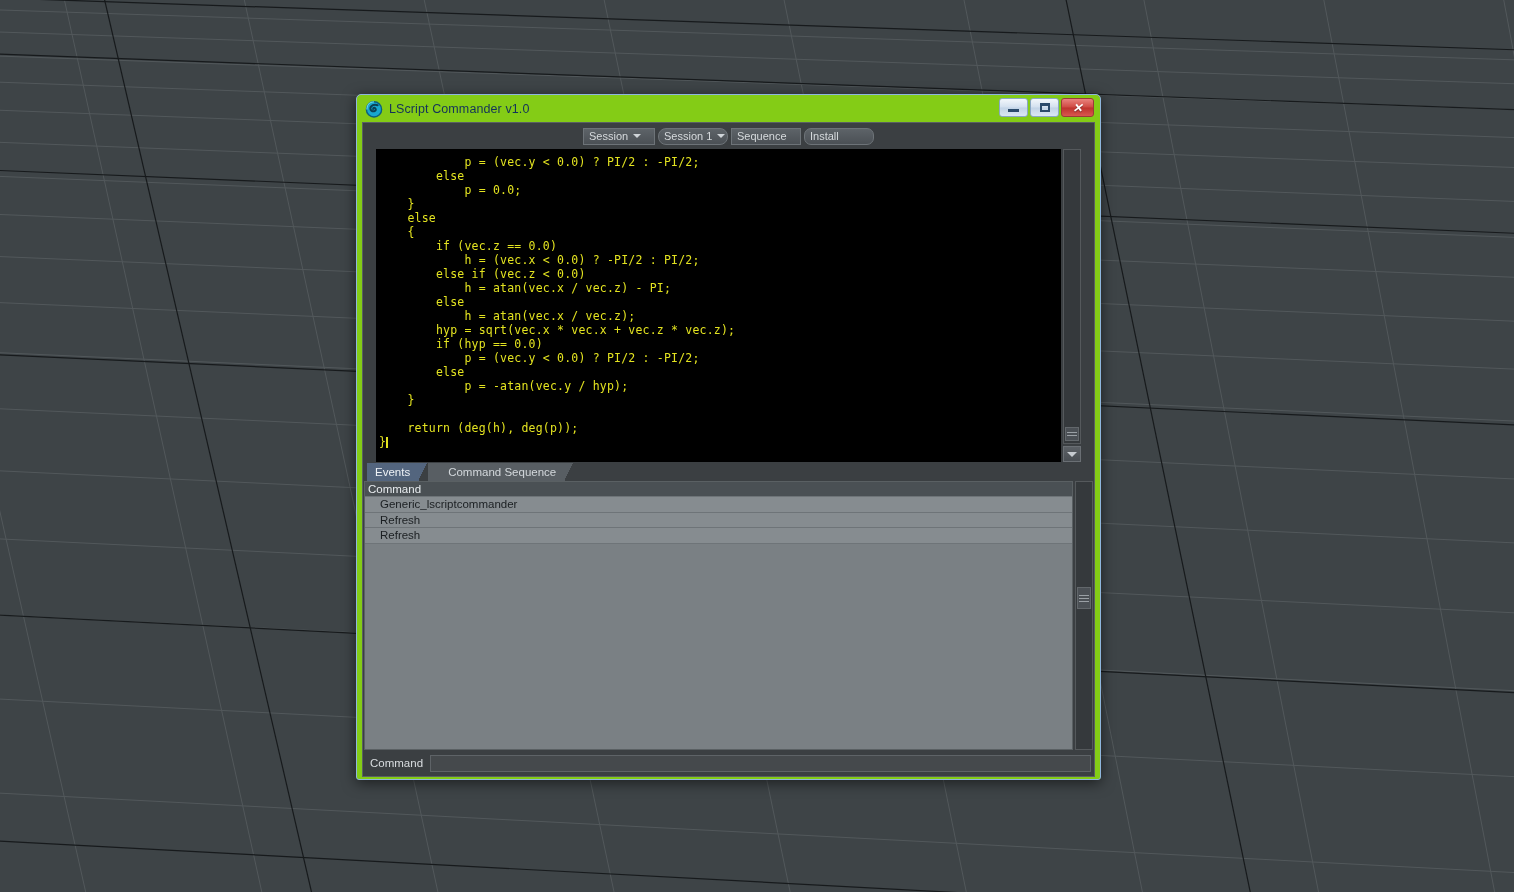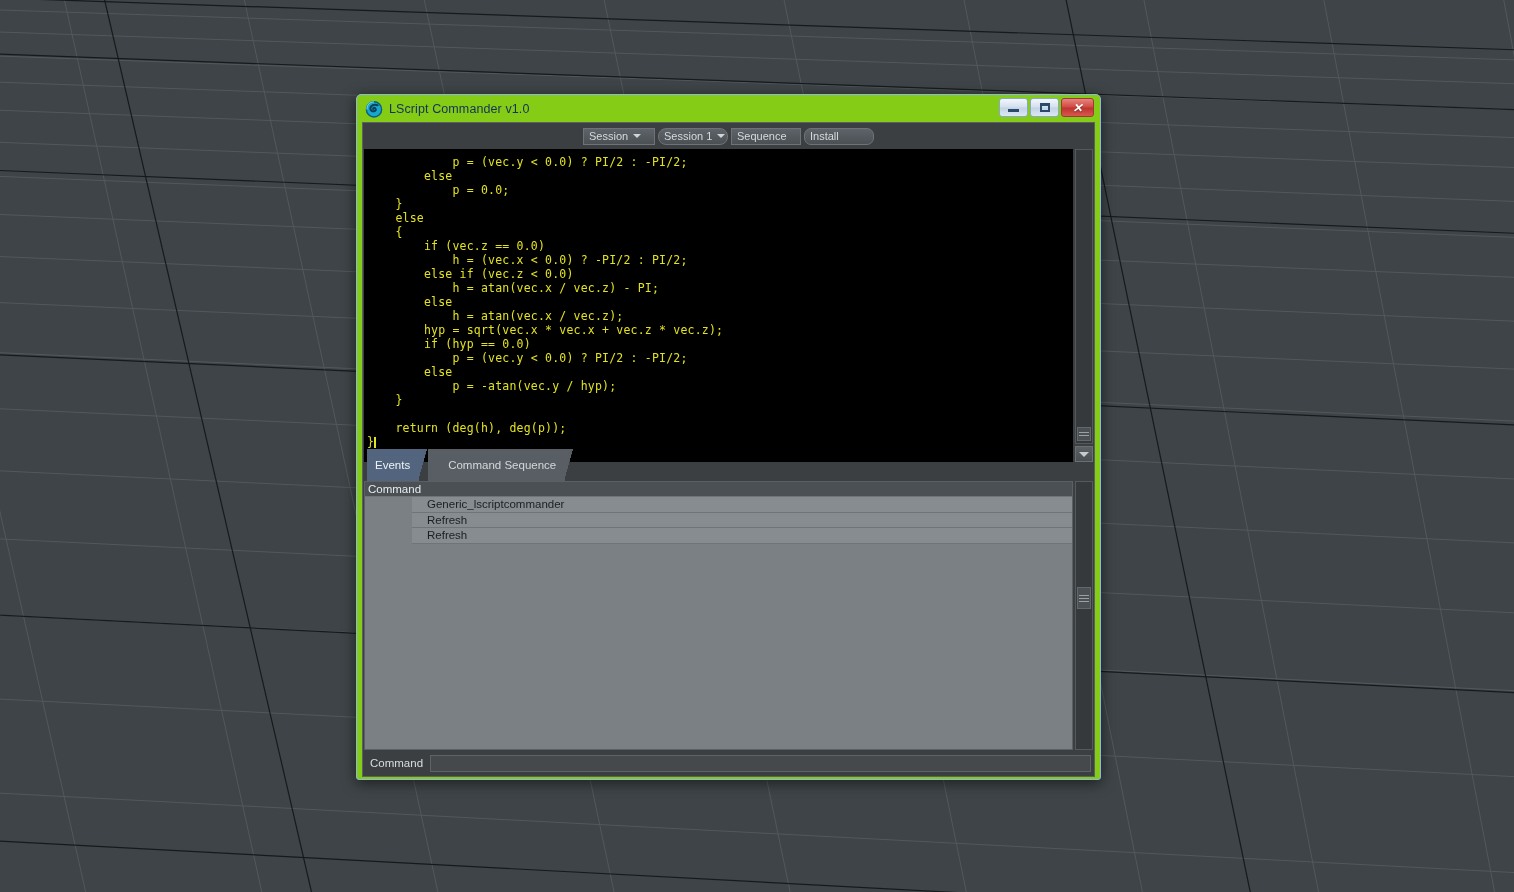--- a/index.html
+++ b/index.html
@@ -98,21 +98,21 @@
     border-right: 4px solid transparent;
     border-top: 4px solid #cfd4d8;
     margin-left: 2px;
   }
   #tb-session { width: 72px; }
   #tb-session1 { width: 70px; border-radius: 8px; }
   #tb-execute { width: 70px; }
   #tb-install { width: 70px; border-radius: 7px; }
 
   
-  #editor-row { flex: 0 0 auto; display: flex; height: 313px; padding: 0 1px; }
+  #editor-row { flex: 0 0 auto; display: flex; height: 313px; padding: 0 13px; }
   #editor {
     flex: 1 1 auto;
     background: #000;
     overflow: hidden;
     position: relative;
   }
   #code {
     font-family: "DejaVu Sans Mono", monospace;
     font-size: 11.5px;
     line-height: 14px;
@@ -164,21 +164,21 @@
 
   
   #tabs {
     height: 18px;
     display: flex; align-items: flex-end;
     padding-left: 4px;
     flex: 0 0 auto;
     margin-top: 1px;
   }
   .tab {
-    height: 32px;
+    height: 18px;
     font-size: 11.5px;
     display: flex; align-items: center;
     padding: 0 9px 0 8px;
     color: #dfe3e6;
     position: relative;
   }
   .tab .slant {
     position: absolute; right: -8px; top: 0; bottom: 0; width: 9px;
   }
   .tab.active { background: #53657e; color: #eef2f6; }
@@ -211,21 +211,20 @@
   }
   .list-row {
     height: 15.5px;
     background: #868c90;
     border-bottom: 1px solid #6e7478;
     color: #1b1f22;
     font-size: 11.5px;
     display: flex; align-items: center;
     padding-left: 15px;
     flex: 0 0 auto;
-    margin-left: 47px;
   }
   #list-filler { flex: 1 1 auto; background: #7a8084; }
 
   
   #cmdbar {
     height: 26px;
     display: flex; align-items: center;
     padding: 0 3px 0 7px;
     gap: 7px;
     flex: 0 0 auto;

